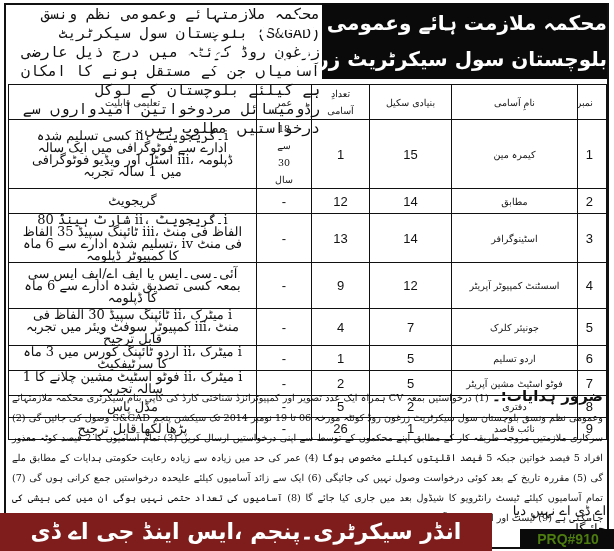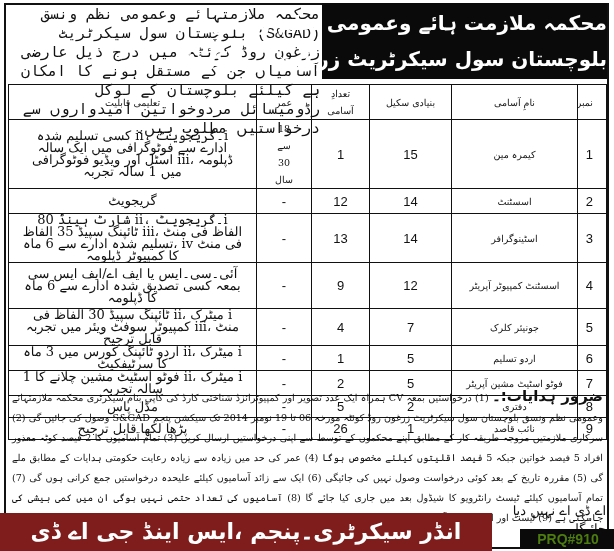--- a/index.html
+++ b/index.html
@@ -55,21 +55,21 @@
     <tr style="height:45px">
       <td class="num">1</td>
       <td class="name">کیمرہ مین</td>
       <td class="num">15</td>
       <td class="num">1</td>
       <td class="name">18 سے 30 سال</td>
       <td class="qual">i۔گریجویٹ ،ii کسی تسلیم شدہ ادارے سے فوٹوگرافی میں ایک سالہ ڈپلومہ ،iii اسٹل اور ویڈیو فوٹوگرافی میں 1 سالہ تجربہ</td>
     </tr>
     <tr style="height:25px">
       <td class="num">2</td>
-      <td class="name">اسسٹنٹ</td>
+      <td class="name">مطابق</td>
       <td class="num">14</td>
       <td class="num">12</td>
       <td class="num">-</td>
       <td class="qual">گریجویٹ</td>
     </tr>
     <tr style="height:45px">
       <td class="num">3</td>
       <td class="name">اسٹینوگرافر</td>
       <td class="num">14</td>
       <td class="num">13</td>

